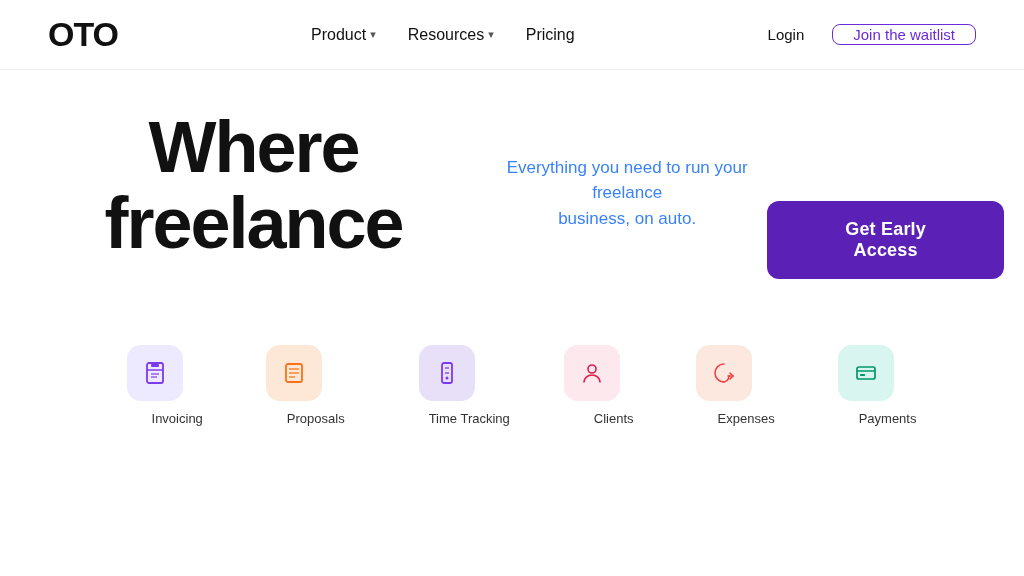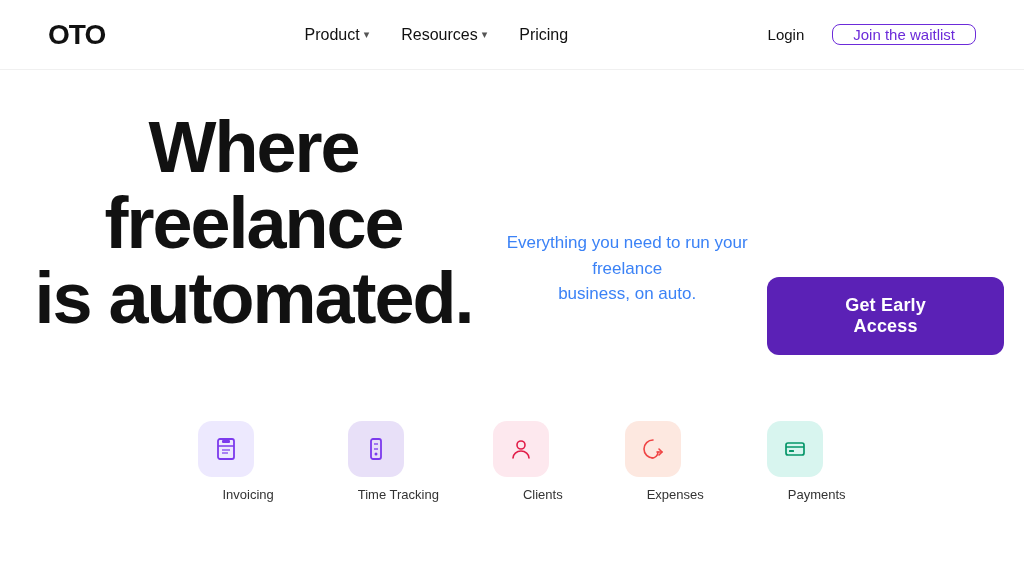--- a/index.html
+++ b/index.html
@@ -15,21 +15,21 @@
     
     nav {
       display: flex;
       align-items: center;
       justify-content: space-between;
       padding: 0 48px;
       height: 70px;
       border-bottom: 1px solid #f0f0f0;
     }
     .nav-logo {
-      font-size: 28px;
+      font-size: 34px;
       font-weight: 900;
       letter-spacing: -1px;
       color: #111;
     }
     .nav-center {
       display: flex;
       align-items: center;
       gap: 32px;
     }
     .nav-link {
@@ -162,21 +162,20 @@
   </div>
   <div class="nav-right">
     <span class="nav-login">Login</span>
     <button class="nav-waitlist-btn">Join the waitlist</button>
   </div>
 </nav>
 
 <div class="hero">
   <h1 class="hero-title">
     <span>Where freelance</span><br>
-    <span>is automated.</span>
   </h1>
   <p class="hero-subtitle">
     <span>Everything you need to run your freelance</span><br>
     <span>business, on auto.</span>
   </p>
   <button class="hero-cta">Get Early Access</button>
 </div>
 
 <div class="features">
 
@@ -186,20 +185,31 @@
         <rect x="5" y="3" width="16" height="20" rx="2" stroke="#7c3aed" stroke-width="1.8" fill="none"></rect>
         <line x1="5" y1="10" x2="21" y2="10" stroke="#7c3aed" stroke-width="1.5"></line>
         <rect x="9" y="4" width="8" height="3" rx="1" fill="#7c3aed"></rect>
         <line x1="9" y1="14" x2="17" y2="14" stroke="#7c3aed" stroke-width="1.2"></line>
         <line x1="9" y1="17" x2="15" y2="17" stroke="#7c3aed" stroke-width="1.2"></line>
       </svg>
     </div>
     <span class="feature-label">Invoicing</span>
   </div>
 
+  <div class="feature-item">
+    <div class="feature-icon-wrap bg-peach">
+      <svg width="26" height="26" viewBox="0 0 26 26" fill="none">
+        <rect x="5" y="4" width="16" height="18" rx="2" stroke="#f97316" stroke-width="1.8" fill="none"></rect>
+        <line x1="8" y1="9" x2="18" y2="9" stroke="#f97316" stroke-width="1.3"></line>
+        <line x1="8" y1="13" x2="18" y2="13" stroke="#f97316" stroke-width="1.3"></line>
+        <line x1="8" y1="17" x2="14" y2="17" stroke="#f97316" stroke-width="1.3"></line>
+      </svg>
+    </div>
+    <span class="feature-label">Proposals</span>
+  </div>
 
 
   <div class="feature-item">
     <div class="feature-icon-wrap bg-lavender">
       <svg width="26" height="26" viewBox="0 0 26 26" fill="none">
         <rect x="8" y="3" width="10" height="20" rx="2" stroke="#7c3aed" stroke-width="1.8" fill="none"></rect>
         <line x1="11" y1="8" x2="15" y2="8" stroke="#7c3aed" stroke-width="1.3"></line>
         <line x1="11" y1="13" x2="15" y2="13" stroke="#7c3aed" stroke-width="1.3"></line>
         <circle cx="13" cy="18" r="1.5" fill="#7c3aed"></circle>
       </svg>

